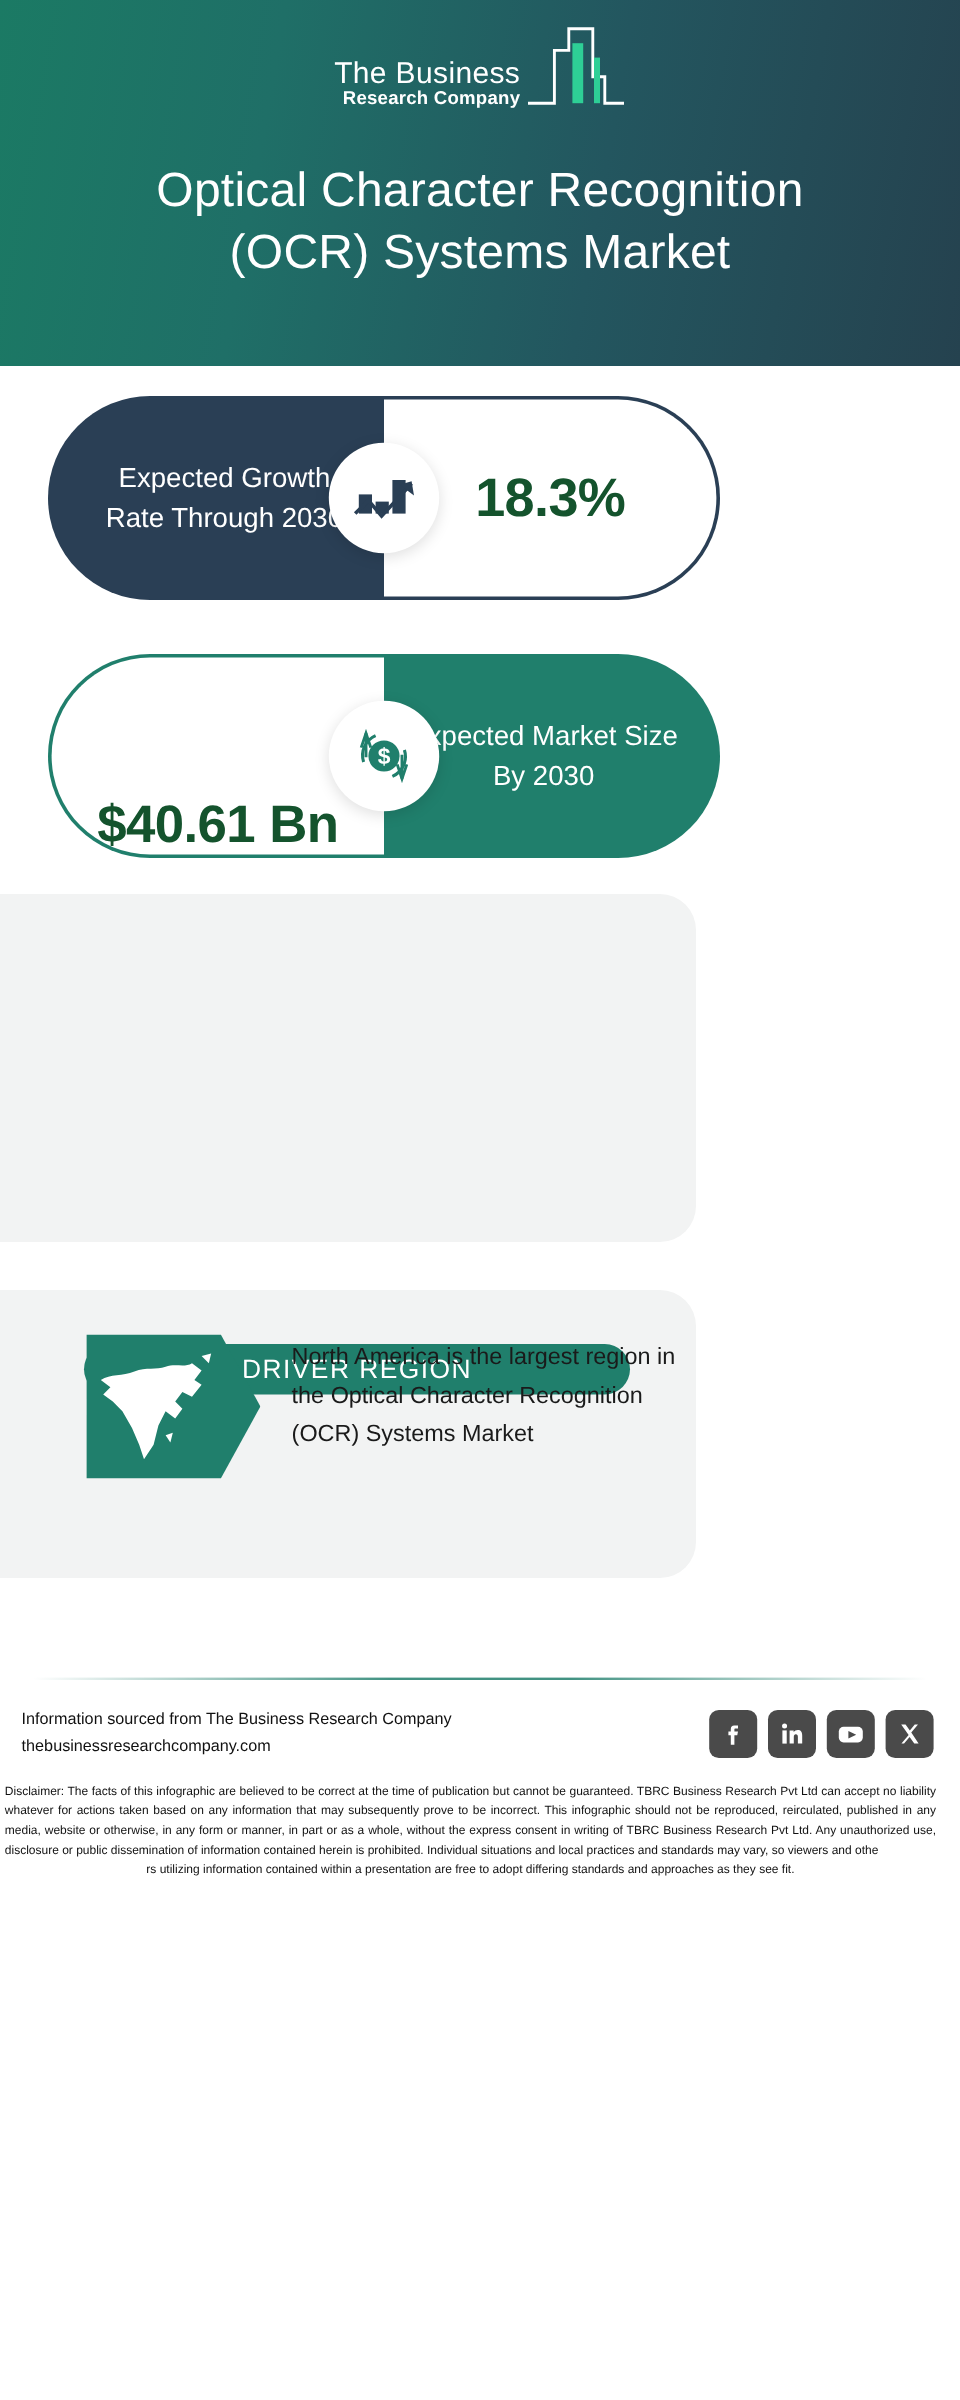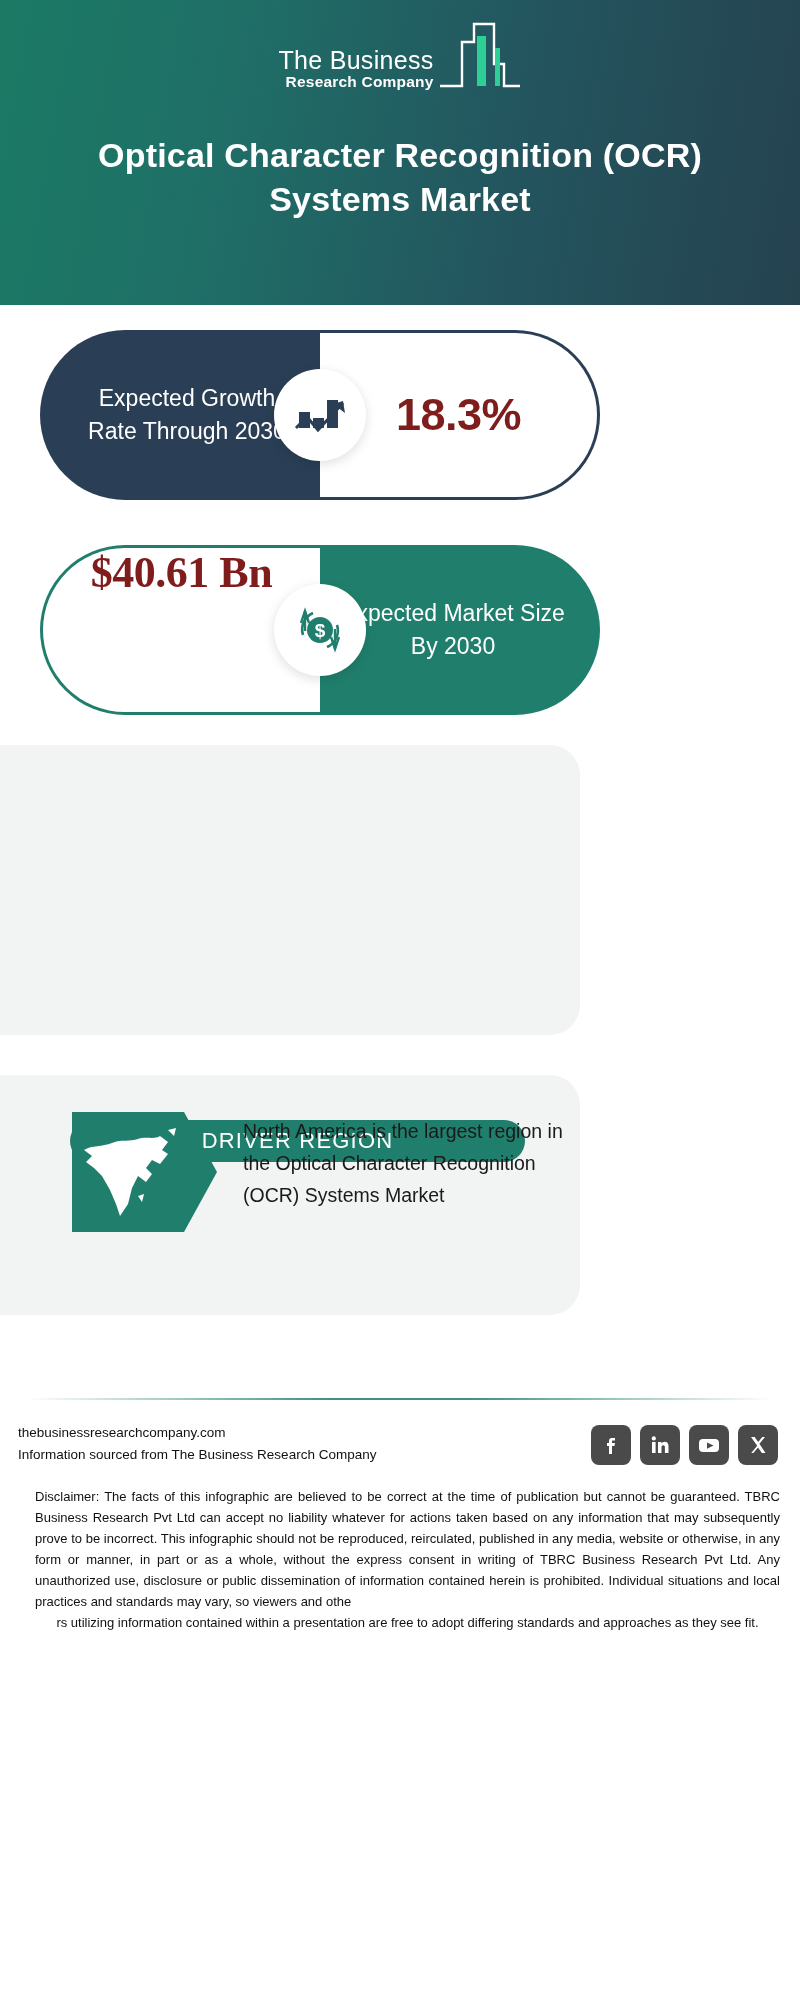--- a/index.html
+++ b/index.html
@@ -28,21 +28,21 @@
   }
   .logo-line2 {
     color:#ffffff; font-size:15.5px; letter-spacing:0.2px; line-height:1.2;
     font-family:"Liberation Sans", sans-serif; font-weight:700;
   }
   .logo-mark { margin-left:2px; margin-bottom:0px; }
 
   .title {
     position:absolute; left:0; right:0; top:134px;
     text-align:center; color:#ffffff;
-    font-size:34px; line-height:1.28; font-weight:700;
+    font-size:40px; line-height:1.28; font-weight:400;
     padding: 0 70px; letter-spacing:0.2px;
   }
 
   
   .stat {
     position:absolute; left:40px; width:560px; height:170px;
     display:flex;
   }
   .stat.one { top:330px; }
   .stat.two { top:545px; }
@@ -66,33 +66,32 @@
     border-left: none;
     border-radius: 0 85px 85px 0;
     display:flex; align-items:center; justify-content:center;
     background:#fff;
   }
   
   .out-green {
     border: 3px solid #207f6c;
     border-right: none;
     border-radius: 85px 0 0 85px;
-    display:flex; align-items:flex-start; justify-content:center;
+    display:flex; align-items:flex-end; justify-content:center;
     background:#fff;
-    font-family:Liberation Serif, serif;
   }
 
   .stat-label {
     color:#ffffff; font-size:23px; line-height:1.42; text-align:center;
     padding: 0 20px 0 34px; font-weight:400;
   }
   .stat-label.rightside { padding: 0 34px 0 20px; }
 
   .stat-value {
-    color:#7f1d1d; font-size:44px; font-weight:bold; text-align:center;
+    color:#14532d; font-size:44px; font-weight:bold; text-align:center;
     line-height:1.12; letter-spacing:-0.5px;
   }
   .stat-value.navy-val { font-size:45px; }
 
   .badge {
     position:absolute; left:50%; top:50%;
     transform: translate(-50%,-50%);
     width:92px; height:92px; border-radius:50%;
     background:#ffffff;
     box-shadow: 0 3px 12px rgba(0,0,0,0.13);
@@ -146,22 +145,22 @@
   .social {
     position:absolute; right:22px; top:1425px;
     display:flex; gap:9px; align-items:center;
   }
   .soc {
     width:40px; height:40px; border-radius:8px; background:#4a4a4a;
     display:flex; align-items:center; justify-content:center;
     color:#fff;
   }
   .disclaimer {
-    position:absolute; left:35px; right:20px; top:1486px;
-    color:#111; font-size:13px; line-height:1.62; text-align:justify;
+    position:absolute; left:4px; right:20px; top:1486px;
+    color:#111; font-size:10px; line-height:1.62; text-align:justify;
   }
   .disclaimer .last { display:block; text-align:center; }
 </style>
 </head>
 <body>
 
 <div class="page">
 
   <div class="header">
 
@@ -238,22 +237,22 @@
         <path d="M96 18 L104 16 L102 24 Z" fill="#ffffff"></path>
         <path d="M66 84 L72 82 L70 90 Z" fill="#ffffff"></path>
       </svg>
     </div>
     <div class="sec-text">North America is the largest region in the Optical Character Recognition (OCR) Systems Market</div>
   </div>
 
   <div class="divider"></div>
 
   <div class="src">
+    <div>Information sourced from The Business Research Company</div>
     <div>thebusinessresearchcompany.com</div>
-    <div>Information sourced from The Business Research Company</div>
   </div>
 
   <div class="social">
     <div class="soc">
       <svg width="24" height="24" viewBox="0 0 24 24">
         <path d="M15 5h-2.2C11 5 10 6 10 8v2H8v3h2v8h3v-8h2.4l.6-3H13V8.4c0-.6.2-.9.9-.9H16V5z" fill="#fff"></path>
       </svg>
     </div>
     <div class="soc">
       <svg width="24" height="24" viewBox="0 0 24 24">

